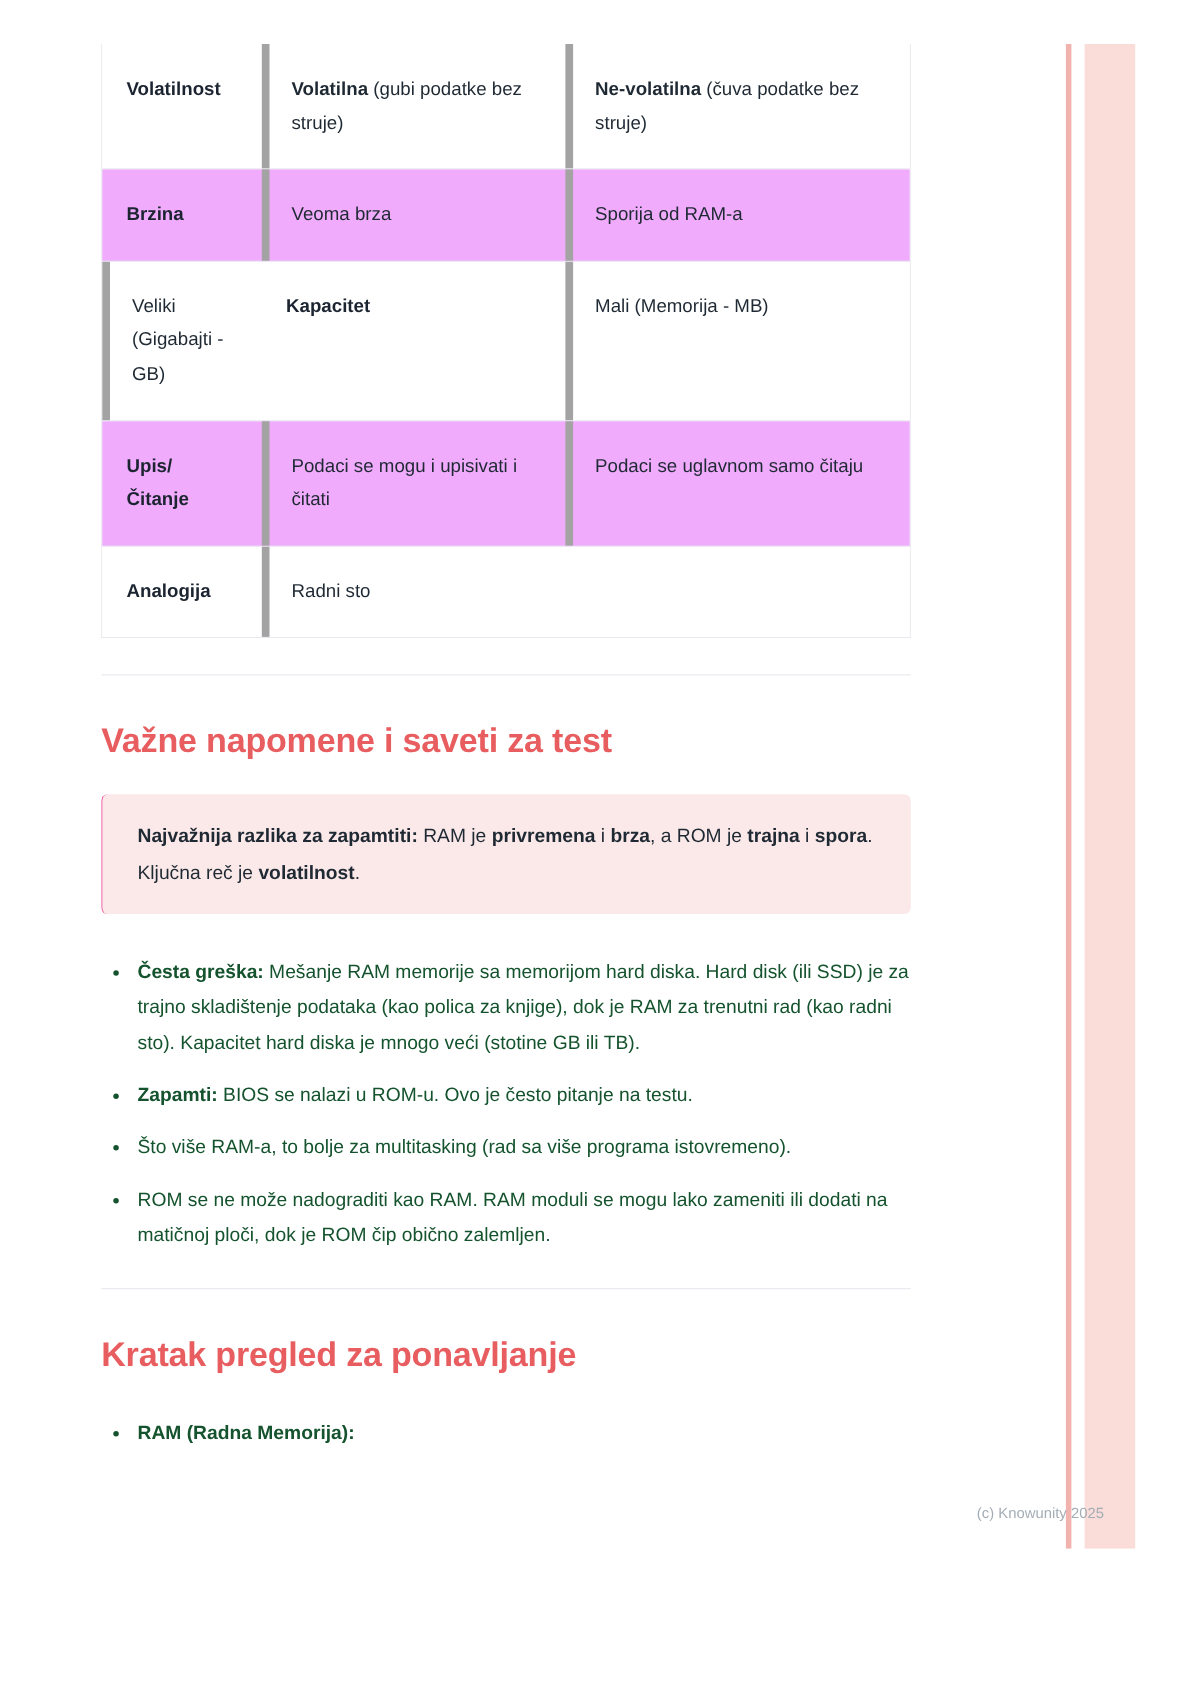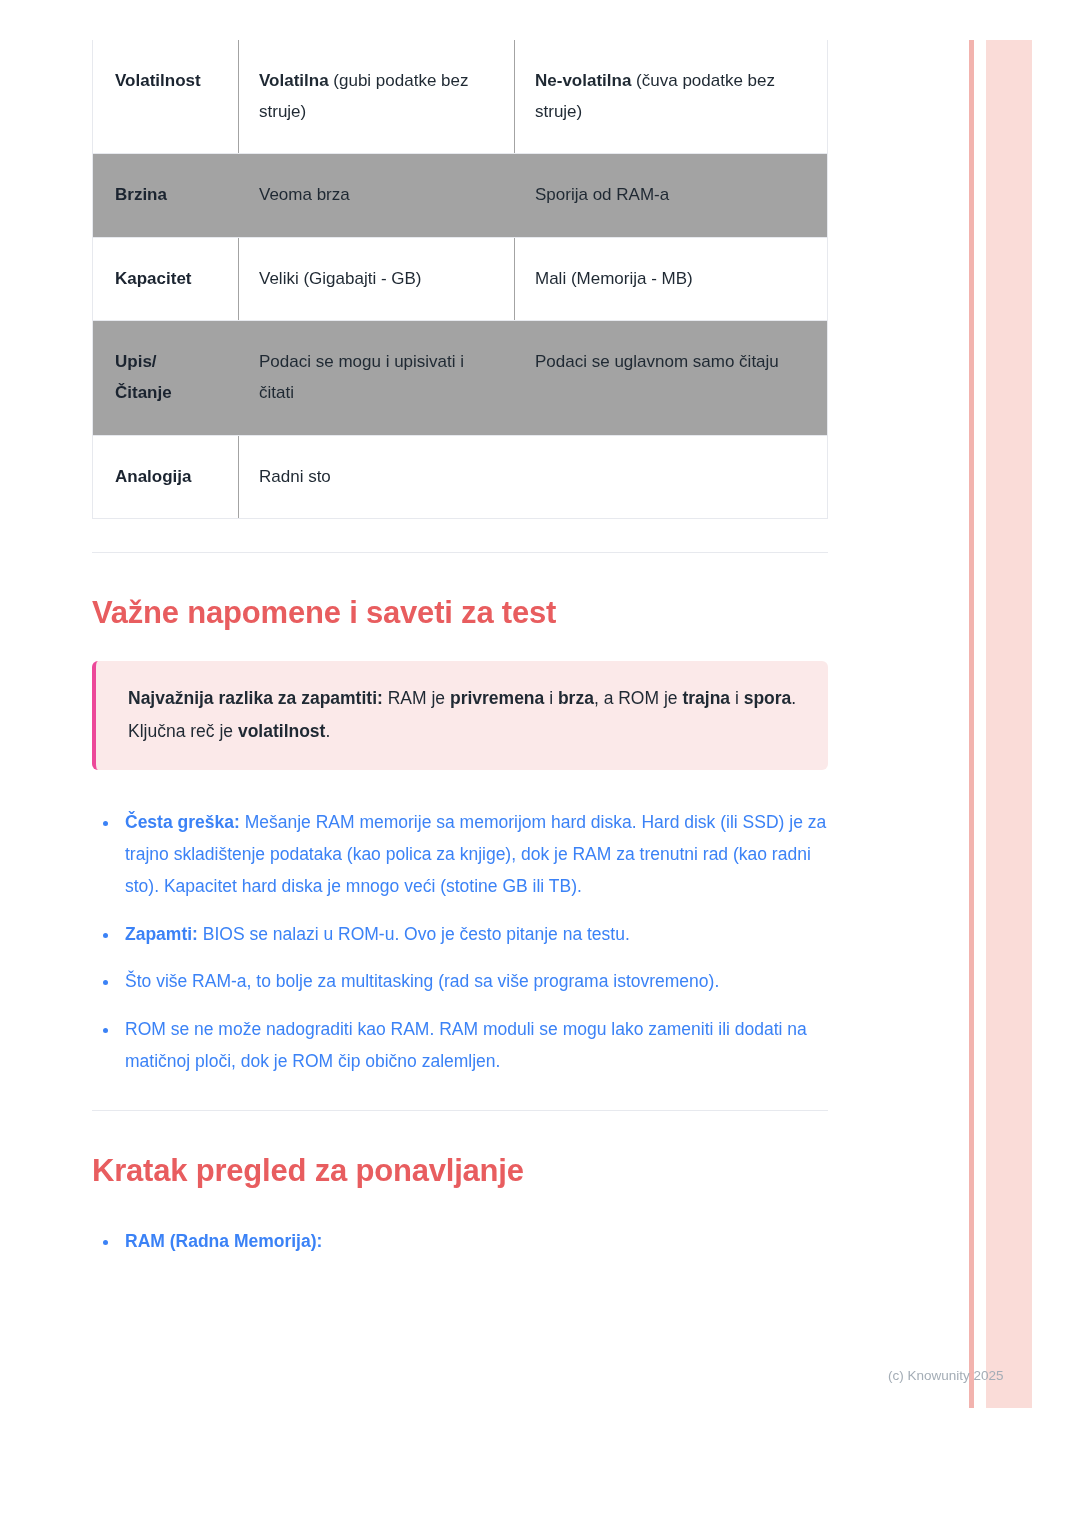--- a/index.html
+++ b/index.html
@@ -26,67 +26,67 @@
     border: 1px solid #e7e9ee;
     border-top: none;
   }
   .trow {
     display: grid;
     grid-template-columns: 145px 276px 313px;
     border-bottom: 1px solid #e7e9ee;
     background: #ffffff;
   }
   .trow:last-child { border-bottom: none; }
-  .trow.striped { background: #a3a3a3; }
+  .trow.striped { background: #f0abfc; }
   .tcell {
     padding: 26px 20px;
     font-size: 17px;
     line-height: 1.8;
     overflow-wrap: break-word;
   }
   .tcell.label {
     font-weight: 700;
     color: #1b2430;
     padding-left: 22px;
     padding-right: 28px;
   }
-  .tcell.c2, .tcell.c3 { border-left: 1px solid #a3a3a3; }
+  .tcell.c2, .tcell.c3 { border-left: 7px solid #a3a3a3; }
 
   
   .divider { height: 1px; background: #e7e9ee; margin-top: 33px; }
 
   .section-heading {
     color: #e85d5f;
     font-size: 31px;
     font-weight: 700;
     margin: 42px 0 0 0;
     letter-spacing: -0.2px;
   }
 
   
   .callout {
     margin-top: 30px;
     background: #fbe9e9;
-    border-left: 4px solid #ec4899;
+    border-left: 1px solid #ec4899;
     border-radius: 6px;
     padding: 21px 30px 21px 32px;
     font-size: 17.5px;
     line-height: 1.9;
     color: #1f2933;
   }
 
   .b { font-weight: 700; }
 
   
   ul.bullets {
     margin: 36px 0 0 0;
     padding-left: 28px;
     font-size: 17.5px;
     line-height: 1.85;
-    color: #3b82f6;
+    color: #14532d;
   }
   ul.bullets > li { margin-bottom: 15px; padding-left: 5px; }
 
   ul.sub {
     list-style-type: circle;
     margin: 22px 0 0 0;
     padding-left: 36px;
     font-size: 17.5px;
     line-height: 1.5;
   }
@@ -136,22 +136,22 @@
         <div class="tcell c3"><span class="b">Ne-volatilna</span><span> (čuva podatke bez struje)</span></div>
       </div>
 
       <div class="trow striped">
         <div class="tcell label">Brzina</div>
         <div class="tcell c2"><span>Veoma brza</span></div>
         <div class="tcell c3"><span>Sporija od RAM-a</span></div>
       </div>
 
       <div class="trow">
+        <div class="tcell c2"><span>Veliki (Gigabajti - GB)</span></div>
         <div class="tcell label">Kapacitet</div>
-        <div class="tcell c2"><span>Veliki (Gigabajti - GB)</span></div>
         <div class="tcell c3"><span>Mali (Memorija - MB)</span></div>
       </div>
 
       <div class="trow striped">
         <div class="tcell label">Upis/Čitanje</div>
         <div class="tcell c2"><span>Podaci se mogu i upisivati i čitati</span></div>
         <div class="tcell c3"><span>Podaci se uglavnom samo čitaju</span></div>
       </div>
 
       <div class="trow">

